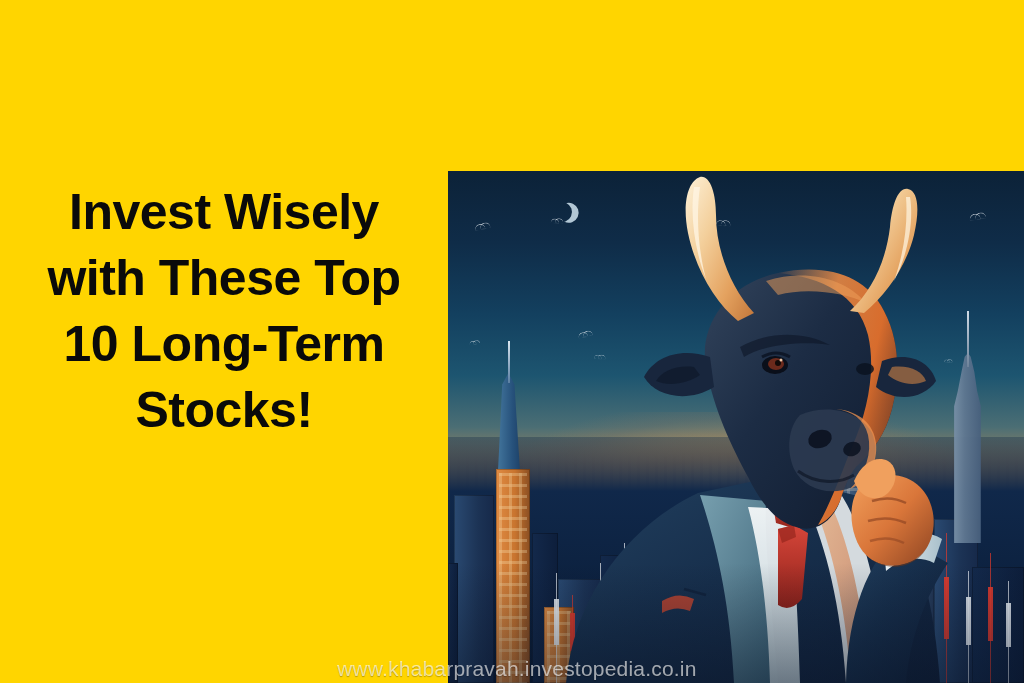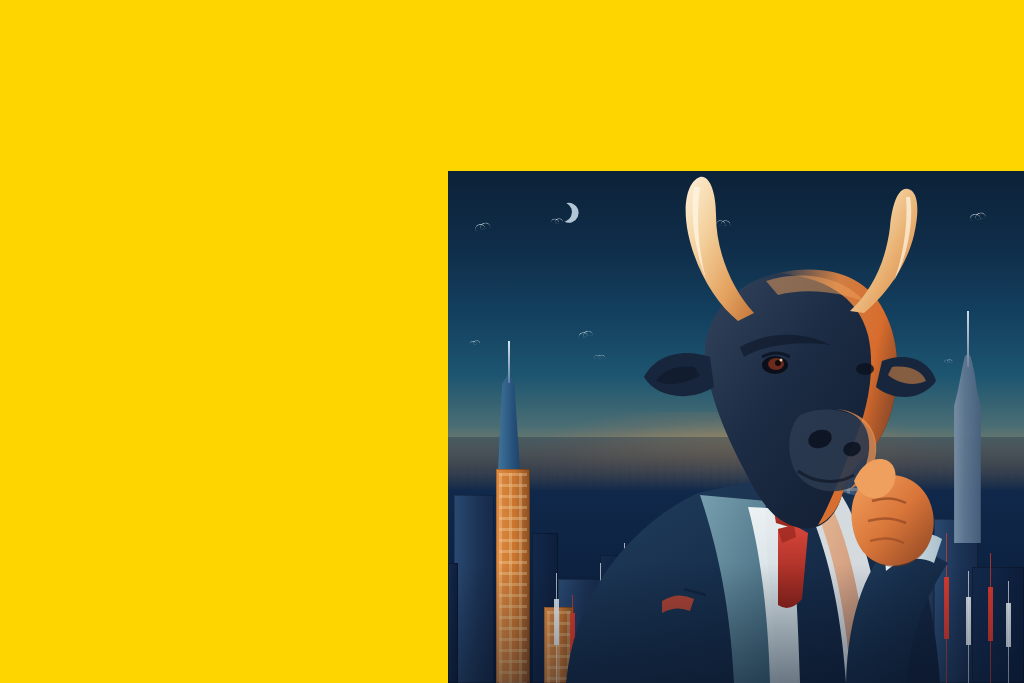--- a/index.html
+++ b/index.html
@@ -226,20 +226,23 @@
   }
 </style>
 </head>
 <body>
 
 <div id="poster">
 
 
   <div class="body-row">
 
+    <div class="yellow-panel">
+      <div class="subhead">Invest Wisely with These Top 10 Long-Term Stocks!</div>
+    </div>
 
     <div class="art-panel">
 
       <div class="sky"></div>
       <div class="sun-glow"></div>
       <div class="moon"></div>
       <div class="far-city"></div>
 
       <div class="birds">
         <div class="bird" style="left:25px;  top:52px;  transform:rotate(-8deg) scale(.75);"></div>
@@ -564,14 +567,15 @@
           </g>
         </svg>
       </div>
 
       <div style="position:absolute;left:0;right:0;bottom:0;height:120px;
                   background:linear-gradient(to bottom, rgba(8,20,40,0) 0%, rgba(8,18,36,.45) 100%);"></div>
     </div>
 
   </div>
 
+  <div class="watermark">www.khabarpravah.investopedia.co.in</div>
 
 </div>
 
 </body></html>

